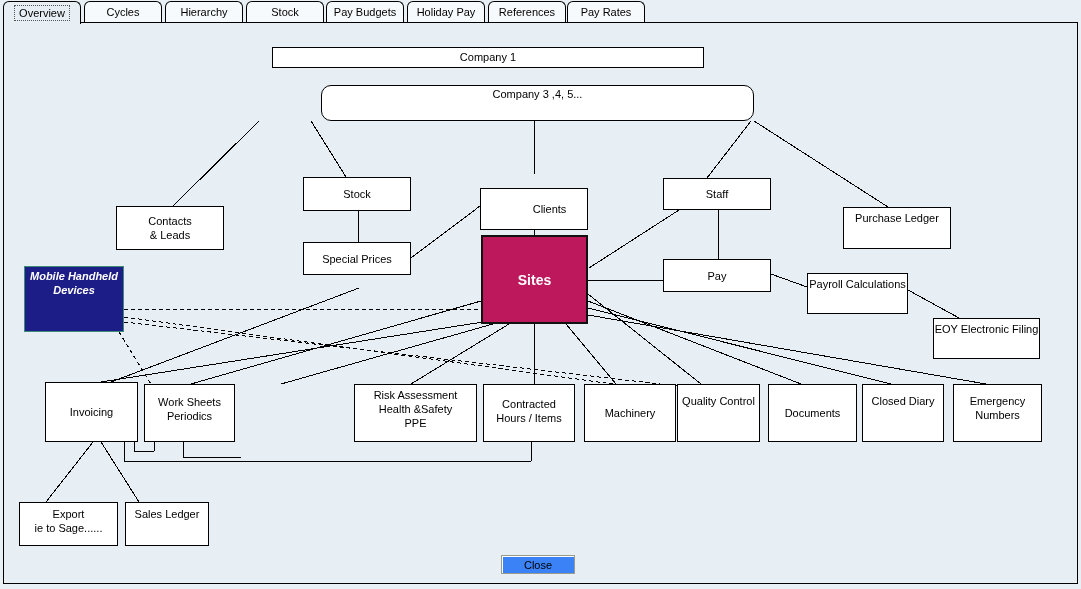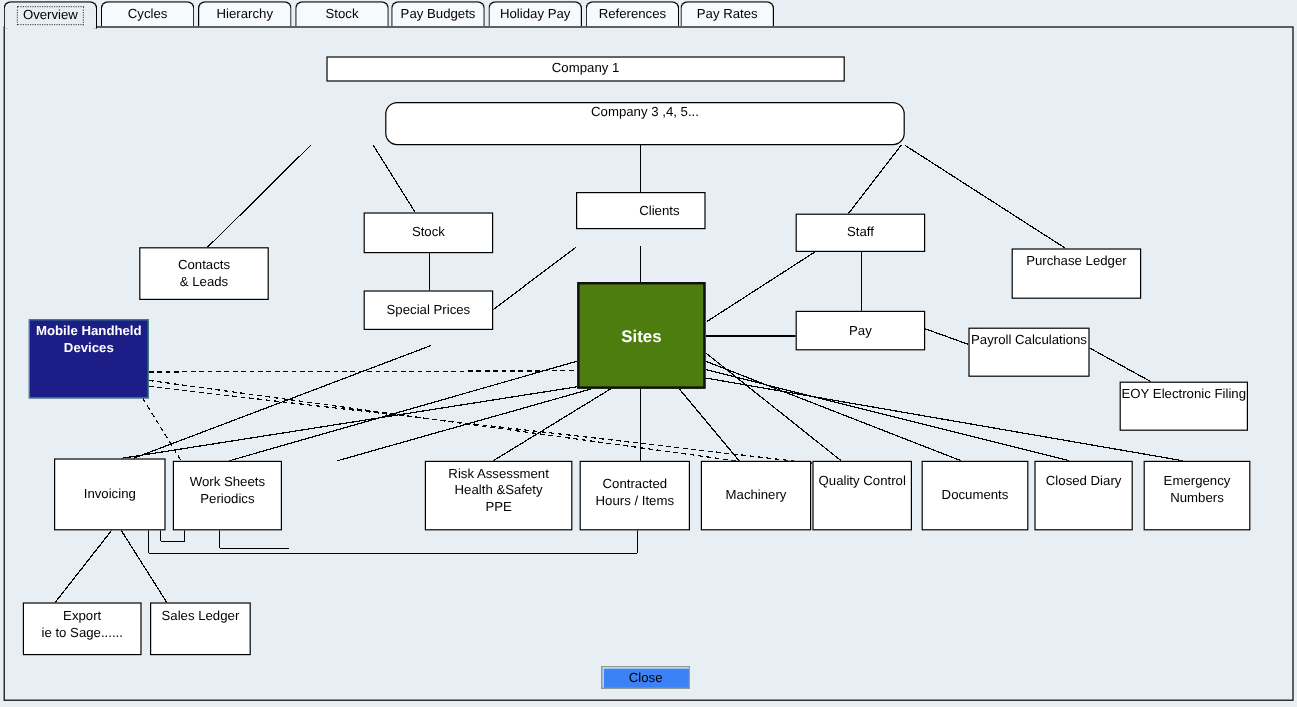--- a/index.html
+++ b/index.html
@@ -37,26 +37,26 @@
     font-size:11px; color:#000; text-align:center;
     white-space:pre-line; line-height:14px; z-index:2;
   }
   .v-center { display:flex; align-items:center; justify-content:center; }
   .v-top { padding-top:6px; }
 
   .company { position:absolute; background:#fff; border:1px solid #000;
     font-size:11px; text-align:center; z-index:2; }
 
   .sites {
-    background:#4d7c0f; border:2px solid #111; color:#fff;
+    background:#be185d; border:2px solid #111; color:#fff;
     font-weight:bold; font-size:14px; z-index:3;
   }
   .mobile {
     background:#1d1d87; border:1px solid #3c8c78; color:#fff;
-    font-weight:bold; padding-top:2px; z-index:3;
+    font-weight:bold; padding-top:2px; z-index:3;font-style:italic;
   }
   .close-btn {
     position:absolute; left:497px; top:532px; width:74px; height:19px;
     background:#3b82f6; border:1px solid #9a9a8c;
     box-shadow:inset 1px 1px 0 #fff;
     font-size:11px; font-family:"Liberation Sans", sans-serif;
     z-index:4; cursor:default;
   }
 </style>
 </head>
@@ -142,21 +142,21 @@
       </g>
     </svg>
 
     <div class="company" style="left:268px; top:24px;  width:432px; height:21px; line-height:19px;">Company 1</div>
     <div class="company" style="left:317px; top:62px;  width:433px; height:36px; padding-top:2px;border-radius:10px;">Company 3 ,4, 5...</div>
 
     <div class="node v-center" style="left:112px; top:183px; width:108px; height:44px;">Contacts
 &amp; Leads</div>
     <div class="node v-center" style="left:299px; top:154px; width:108px; height:34px;">Stock</div>
     <div class="node v-center" style="left:299px; top:219px; width:108px; height:33px;">Special Prices</div>
-    <div class="node v-center" style="left:476px; top:137px; width:108px; height:31px;padding-left:31px;">Clients</div>
+    <div class="node v-center" style="left:476px; top:165px; width:108px; height:42px;padding-left:31px;">Clients</div>
     <div class="node v-center sites" style="left:477px; top:212px; width:107px; height:89px;">Sites</div>
     <div class="node v-center" style="left:659px; top:155px; width:108px; height:32px;">Staff</div>
     <div class="node v-center" style="left:659px; top:236px; width:108px; height:33px;">Pay</div>
     <div class="node v-top" style="left:839px; top:184px; width:108px; height:42px; padding-top:3px;">Purchase Ledger</div>
     <div class="node v-top" style="left:803px; top:250px; width:101px; height:41px; padding-top:3px;">Payroll Calculations</div>
     <div class="node v-top" style="left:929px; top:295px; width:107px; height:41px; padding-top:3px;">EOY Electronic Filing</div>
     <div class="node mobile" style="left:20px;  top:243px; width:100px; height:66px;">Mobile Handheld
 Devices</div>
 
     <div class="node v-center" style="left:41px;  top:359px; width:93px;  height:60px;">Invoicing</div>

